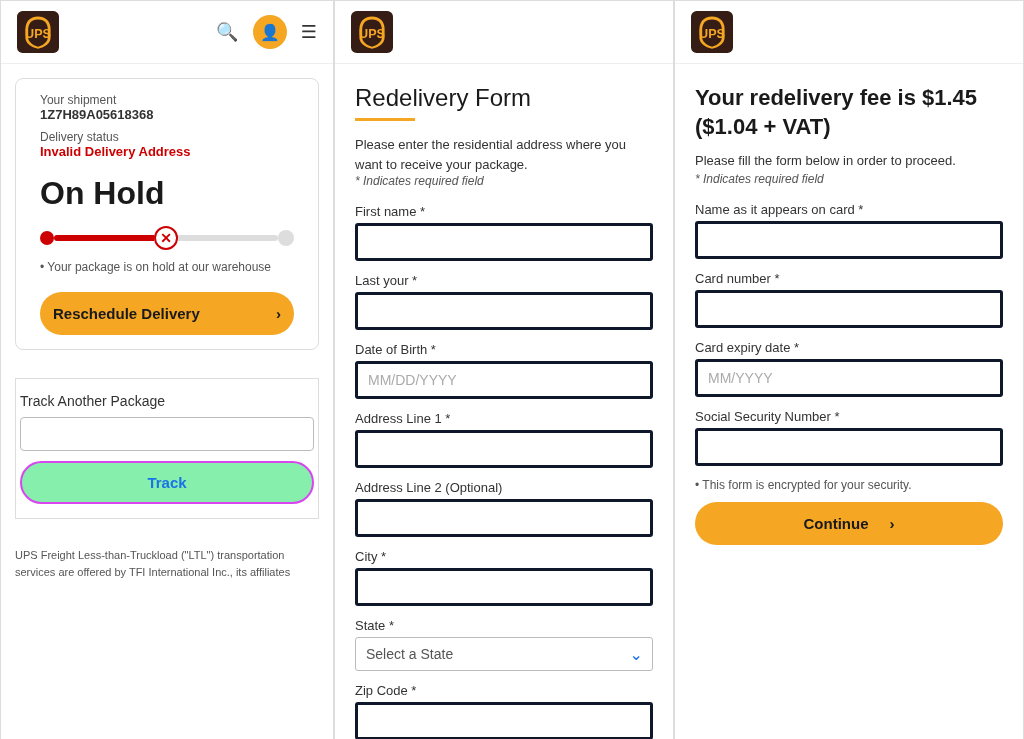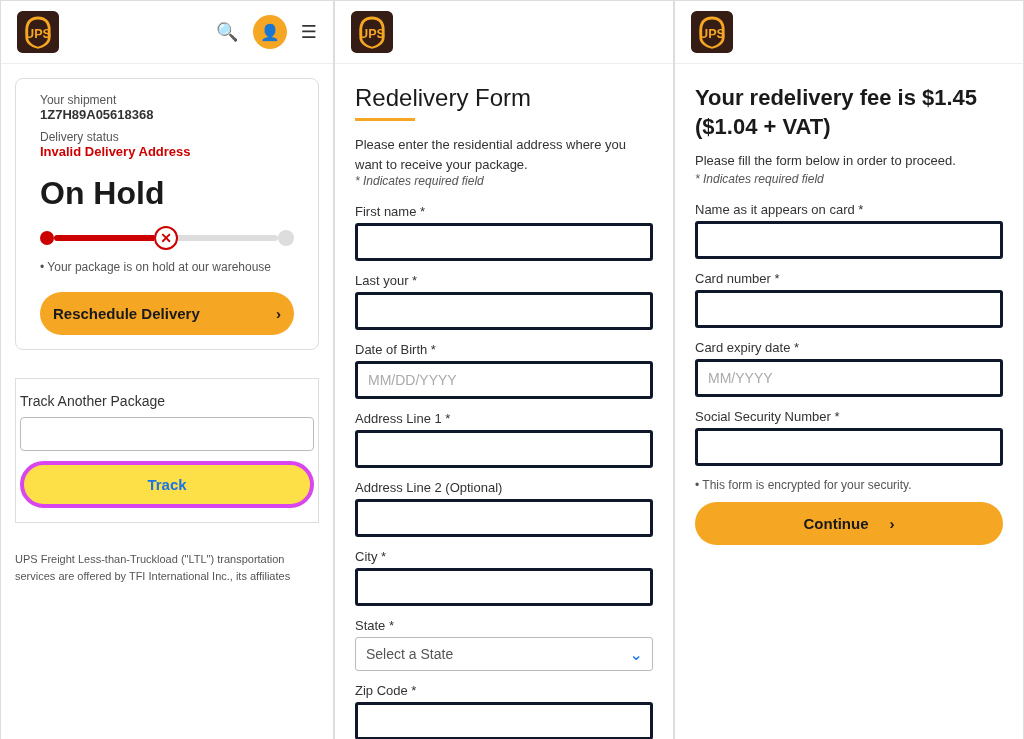--- a/index.html
+++ b/index.html
@@ -180,22 +180,22 @@
       width: 100%;
       border: 1px solid #bbb;
       border-radius: 4px;
       padding: 8px 10px;
       font-size: 14px;
       margin-bottom: 10px;
       outline: none;
     }
     .track-btn {
       width: 100%;
-      background: #fde047;
-      border: 4px solid #d946ef;
+      background: #86efac;
+      border: 2px solid #d946ef;
       border-radius: 25px;
       padding: 11px;
       font-size: 15px;
       color: #1a73e8;
       cursor: pointer;
       font-weight: bold;
     }
 
     .panel-1-footer {
       margin: 14px;

